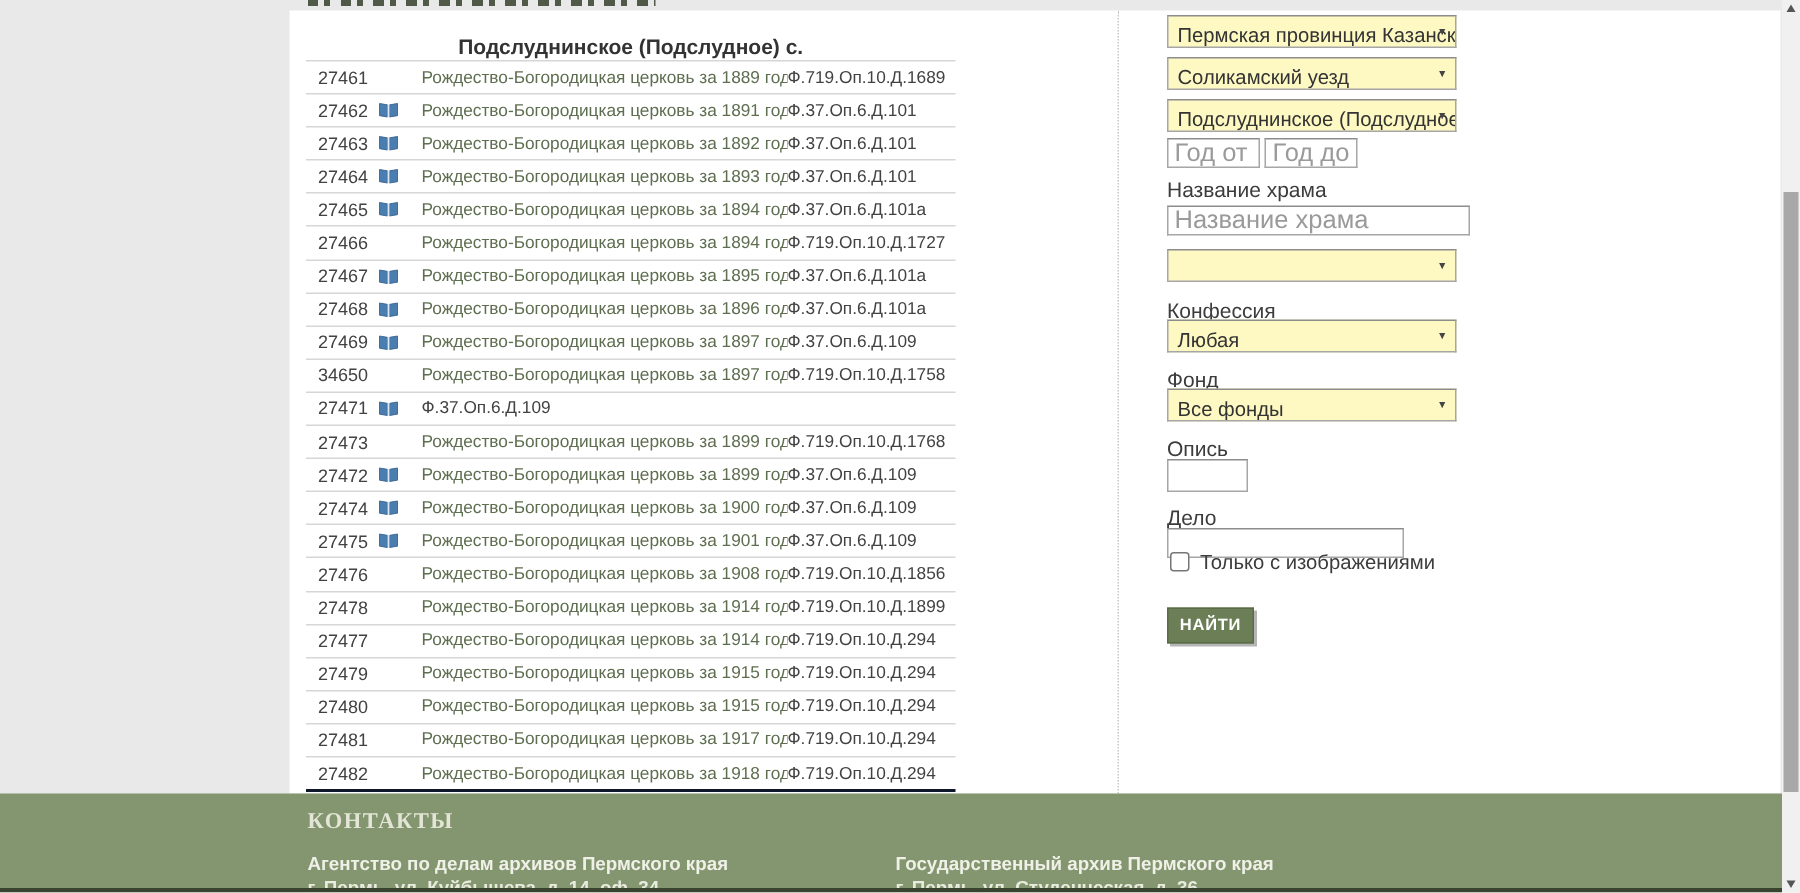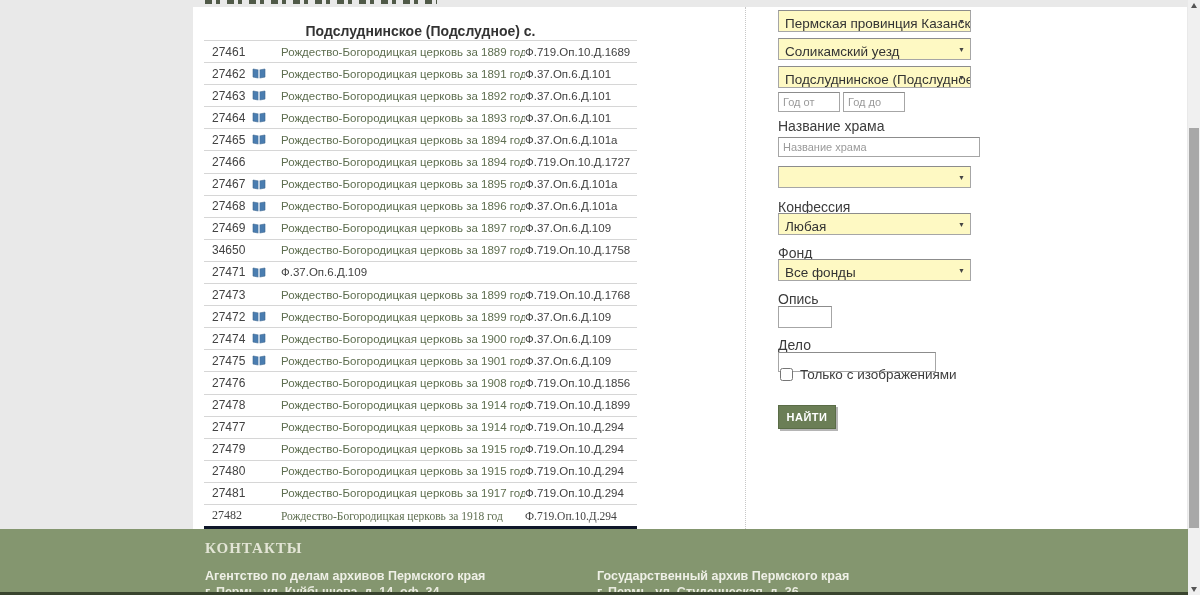--- a/index.html
+++ b/index.html
@@ -26,21 +26,21 @@
   
   .rtable{position:absolute;left:11px;top:15px;width:433px;}
   .theader{
     height:18px;line-height:18px;text-align:center;font-weight:bold;
     font-size:14px;color:#333333;
   }
   .trow{
     display:flex;align-items:center;height:21.1px;
     border-top:1px solid #d6d6d6;
   }
-  .trow:last-child{border-bottom:5px solid #0f172a;font-family:Liberation Serif, serif;}
+  .trow:last-child{border-bottom:2px solid #0f172a;}
   .c-id{width:40px;padding-left:8px;font-size:12px;color:#424242;flex:none;}
   .c-icon{width:29px;flex:none;display:flex;align-items:center;}
   .c-icon svg{display:block;}
   .c-title{
     width:244px;flex:none;font-size:11.5px;color:#5e6e50;text-decoration:none;
     white-space:nowrap;overflow:hidden;
   }
   .c-fund{font-size:11.5px;color:#424242;white-space:nowrap;}
   
   .sidebar{position:absolute;left:585px;top:0;width:410px;height:522px;font-size:14px;color:#3c3c3c;}
@@ -49,21 +49,21 @@
     border:1px solid #a6a6a6;border-top-color:#8c8c8c;
     font-size:13.5px;color:#333;line-height:22px;padding:2px 16px 0 6px;
     white-space:nowrap;overflow:hidden;box-sizing:border-box;cursor:default;
   }
   .sb-select .arrow{
     position:absolute;right:5px;top:7px;font-size:7px;color:#444;line-height:8px;
   }
   .sb-input{
     position:absolute;height:20px;background:#fff;
     border:1px solid #a6a6a6;border-top-color:#8c8c8c;
-    font-size:11px;color:#333;padding:0 4px;box-sizing:border-box;
+    font-size:17px;color:#333;padding:0 4px;box-sizing:border-box;
     font-family:"Liberation Sans","DejaVu Sans",sans-serif;
   }
   .sb-input::placeholder{color:#9a9a9a;opacity:1;}
   .sb-label{position:absolute;height:16px;line-height:16px;font-size:14px;color:#3c3c3c;}
   .sb-check{position:absolute;display:flex;align-items:center;gap:7px;font-size:13.5px;color:#3c3c3c;}
   .sb-check input{width:13px;height:13px;margin:0;}
   .btn-search{
     position:absolute;left:0;top:398px;width:58px;height:24px;
     background:#6b7e56;border:1px solid #5a6c47;box-shadow:2px 2px 0 #b5b5b5;
     color:#ffffff;font-weight:bold;font-size:11px;letter-spacing:.5px;
@@ -315,21 +315,21 @@
       <span>Соликамский уезд</span>
       <span class="arrow">▼</span>
     </div>
 
     <div class="sb-select" style="left:0;top:59px;">
       <span>Подслуднинское (Подслудное</span>
       <span class="arrow">▼</span>
     </div>
 
     <input class="sb-input" style="left: 0px; top: 85px; width: 62px;" placeholder="Год от">
-    <input class="sb-input" style="left: 65px; top: 85px; width: 62px;" placeholder="Год до">
+    <input class="sb-input" style="left: 65px; top: 85px; width: 62px; text-align: center;" placeholder="Год до">
 
     <div class="sb-label" style="left:0;top:111px;">Название храма</div>
     <input class="sb-input" style="left: 0px; top: 130px; width: 202px;" placeholder="Название храма">
 
     <div class="sb-select" style="left:0;top:159px;">
       <span></span>
       <span class="arrow">▼</span>
     </div>
 
     <div class="sb-label" style="left:0;top:192px;">Конфессия</div>

